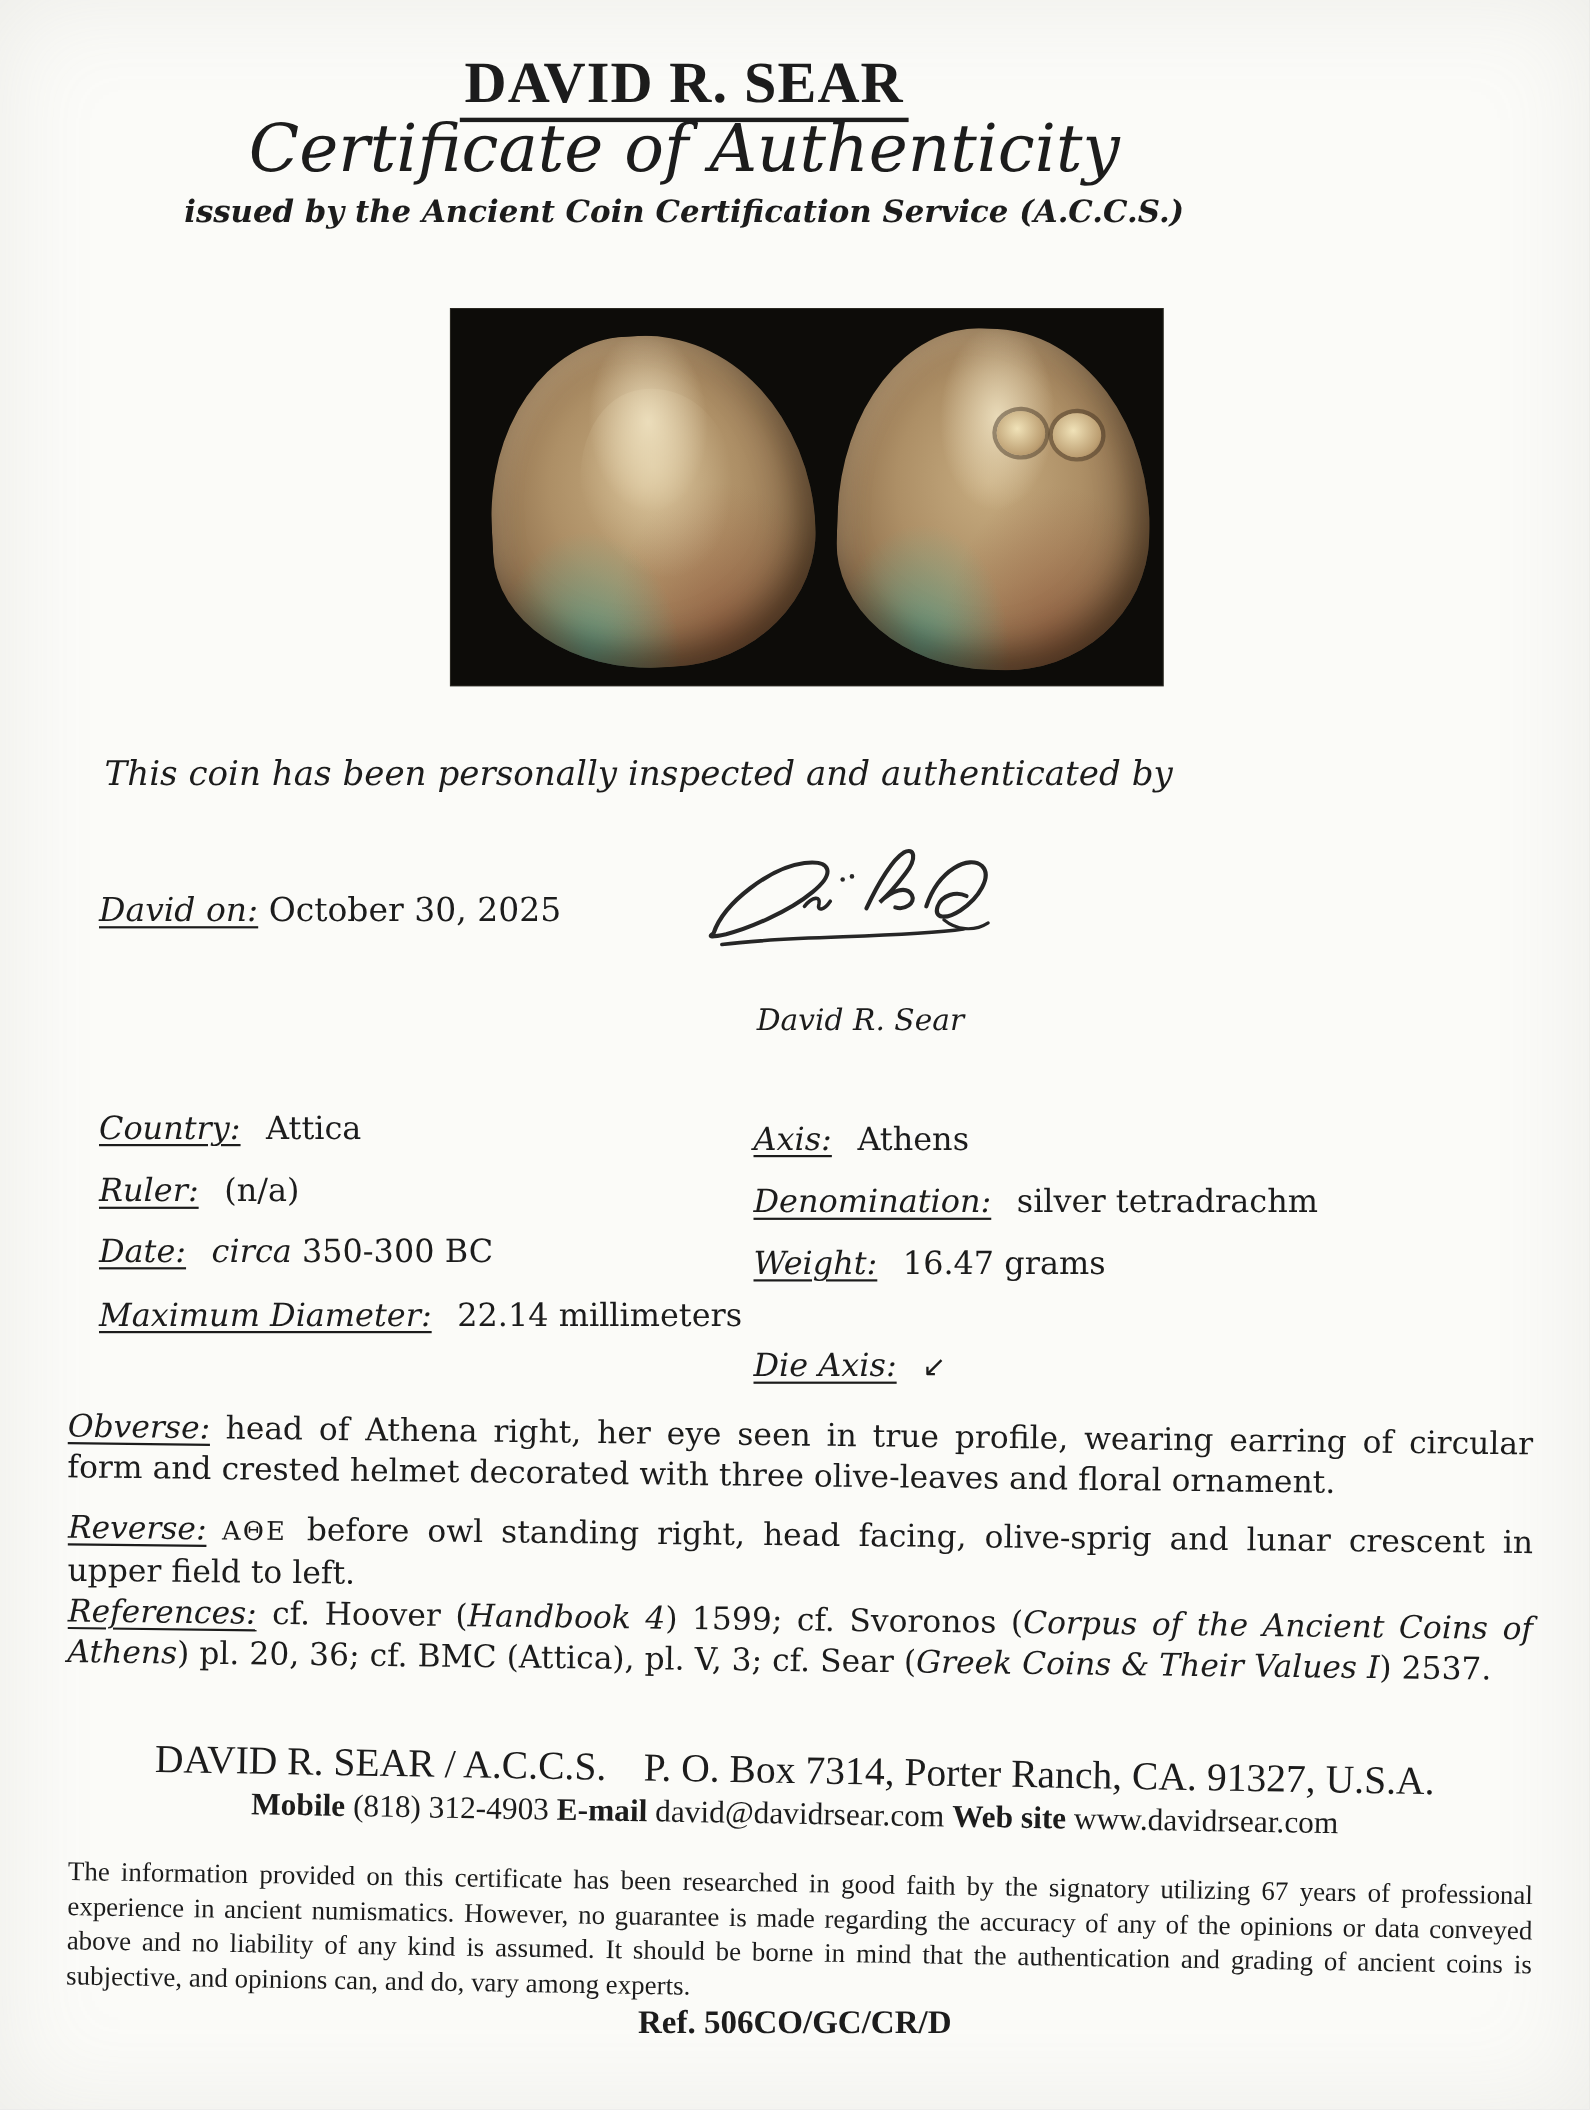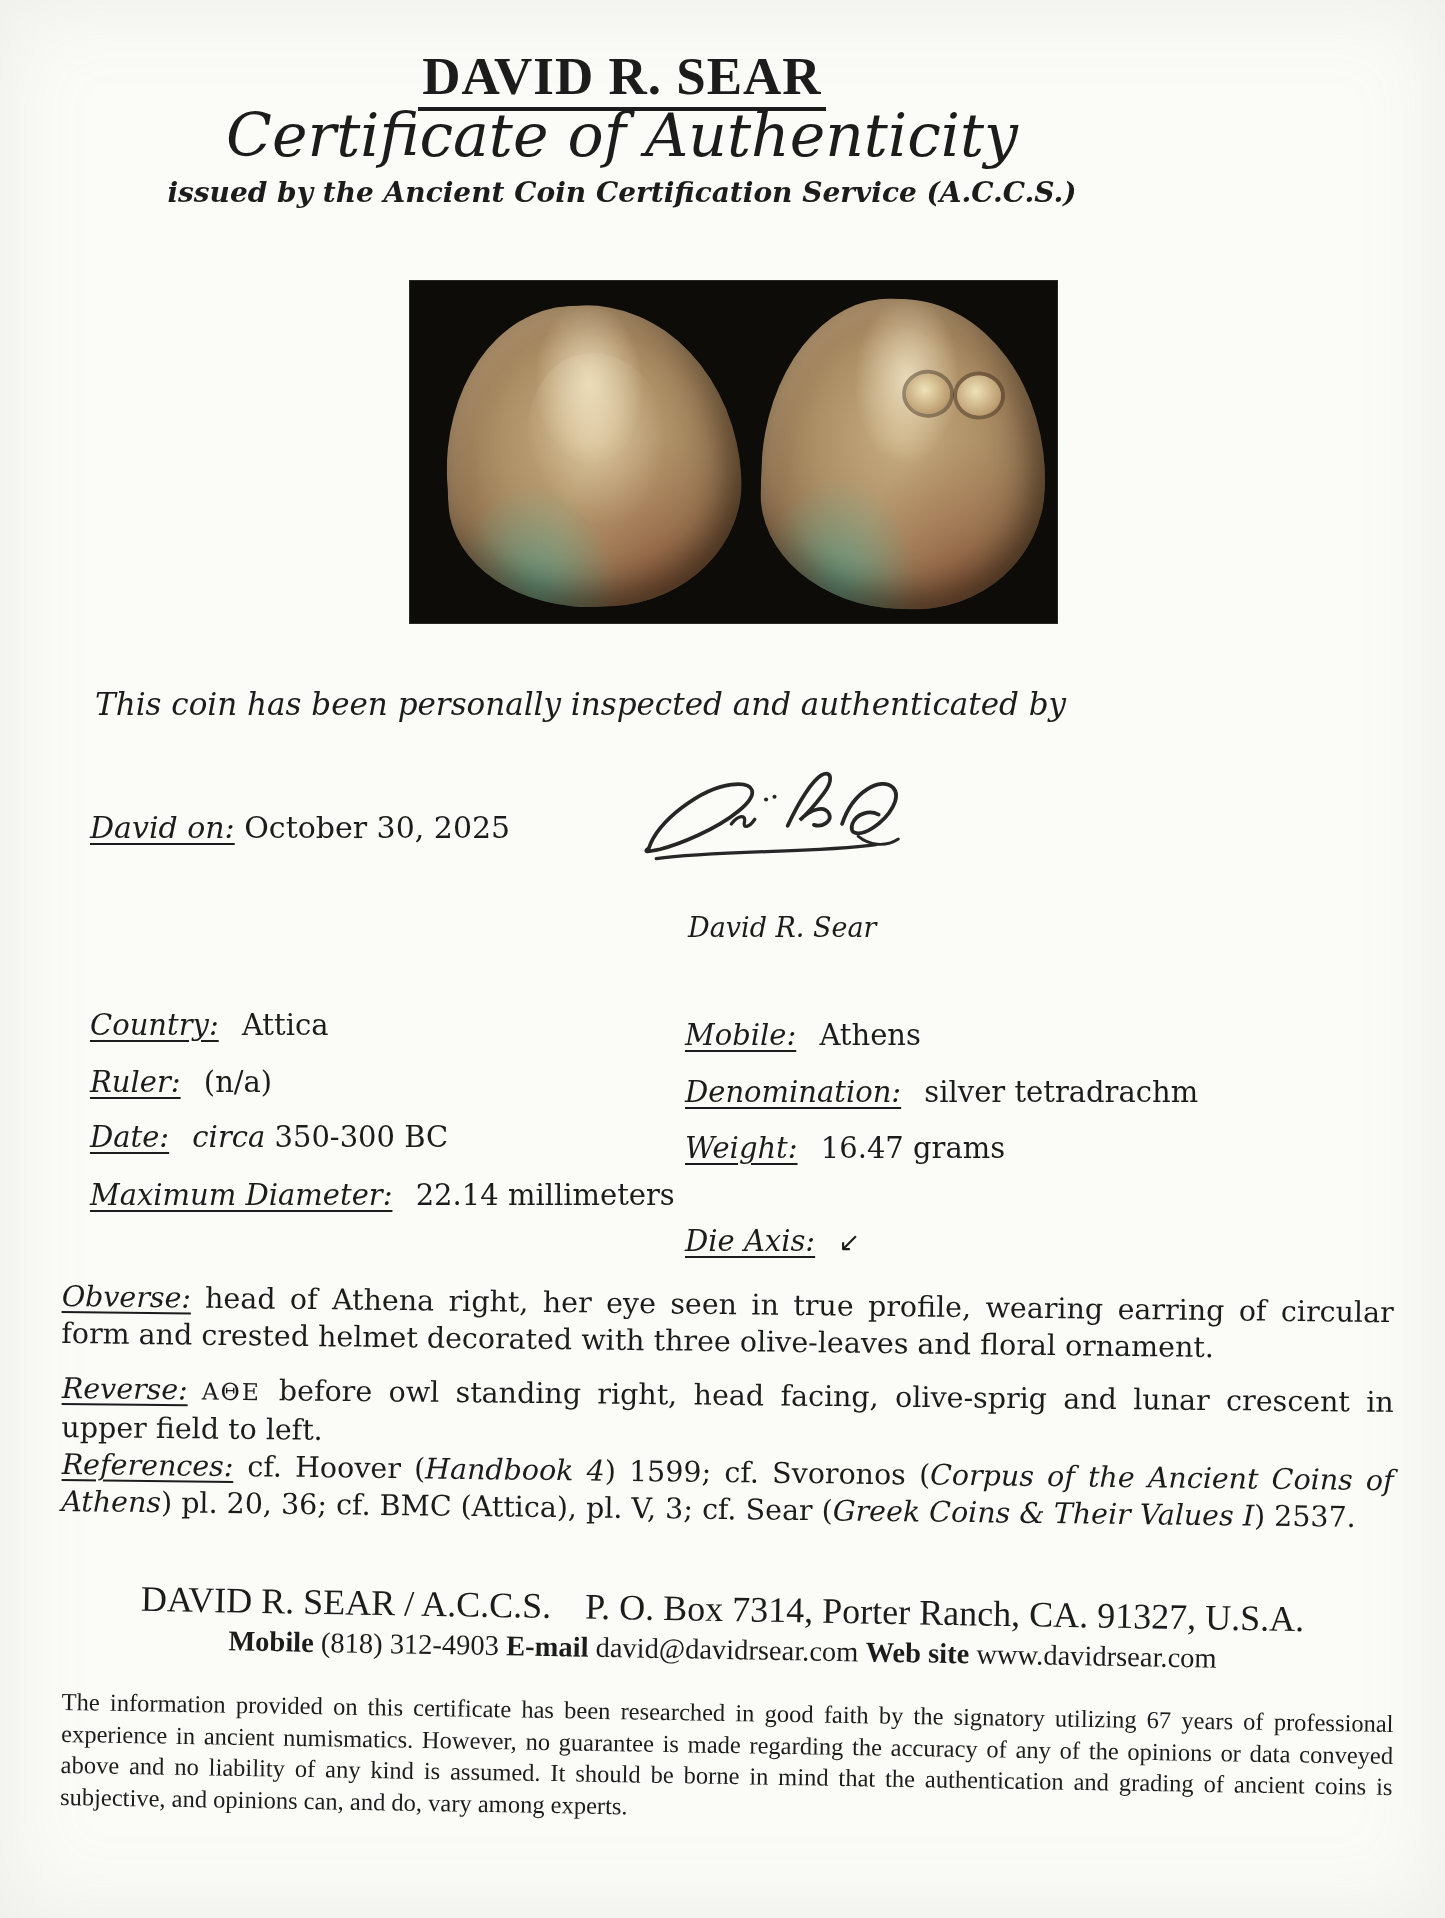--- a/index.html
+++ b/index.html
@@ -163,21 +163,21 @@
     <span class="flabel">Date:</span>
     <span class="fvalue vi">circa</span>
     <span>350-300 BC</span>
   </div>
   <div class="field-row col-l" style="top:1178px">
     <span class="flabel">Maximum Diameter:</span>
     <span class="fvalue">22.14 millimeters</span>
   </div>
 
   <div class="field-row col-r" style="top:1018px">
-    <span class="flabel">Mobile:</span>
+    <span class="flabel">Axis:</span>
     <span class="fvalue">Athens</span>
   </div>
   <div class="field-row col-r" style="top:1075px">
     <span class="flabel">Denomination:</span>
     <span class="fvalue">silver tetradrachm</span>
   </div>
   <div class="field-row col-r" style="top:1131px">
     <span class="flabel">Weight:</span>
     <span class="fvalue">16.47 grams</span>
   </div>
@@ -201,14 +201,15 @@
   </div>
   <div class="foot2">
     <span class="b">Mobile</span>
     <span>(818) 312-4903</span>
     <span class="b">E-mail</span>
     <span>david@davidrsear.com</span>
     <span class="b">Web site</span>
     <span>www.davidrsear.com</span>
   </div>
   <p class="disclaimer">The information provided on this certificate has been researched in good faith by the signatory utilizing 67 years of professional experience in ancient numismatics. However, no guarantee is made regarding the accuracy of any of the opinions or data conveyed above and no liability of any kind is assumed. It should be borne in mind that the authentication and grading of ancient coins is subjective, and opinions can, and do, vary among experts.</p>
+  <div class="refnum">Ref. 506CO/GC/CR/D</div>
 
 </div>
 
 </body></html>

